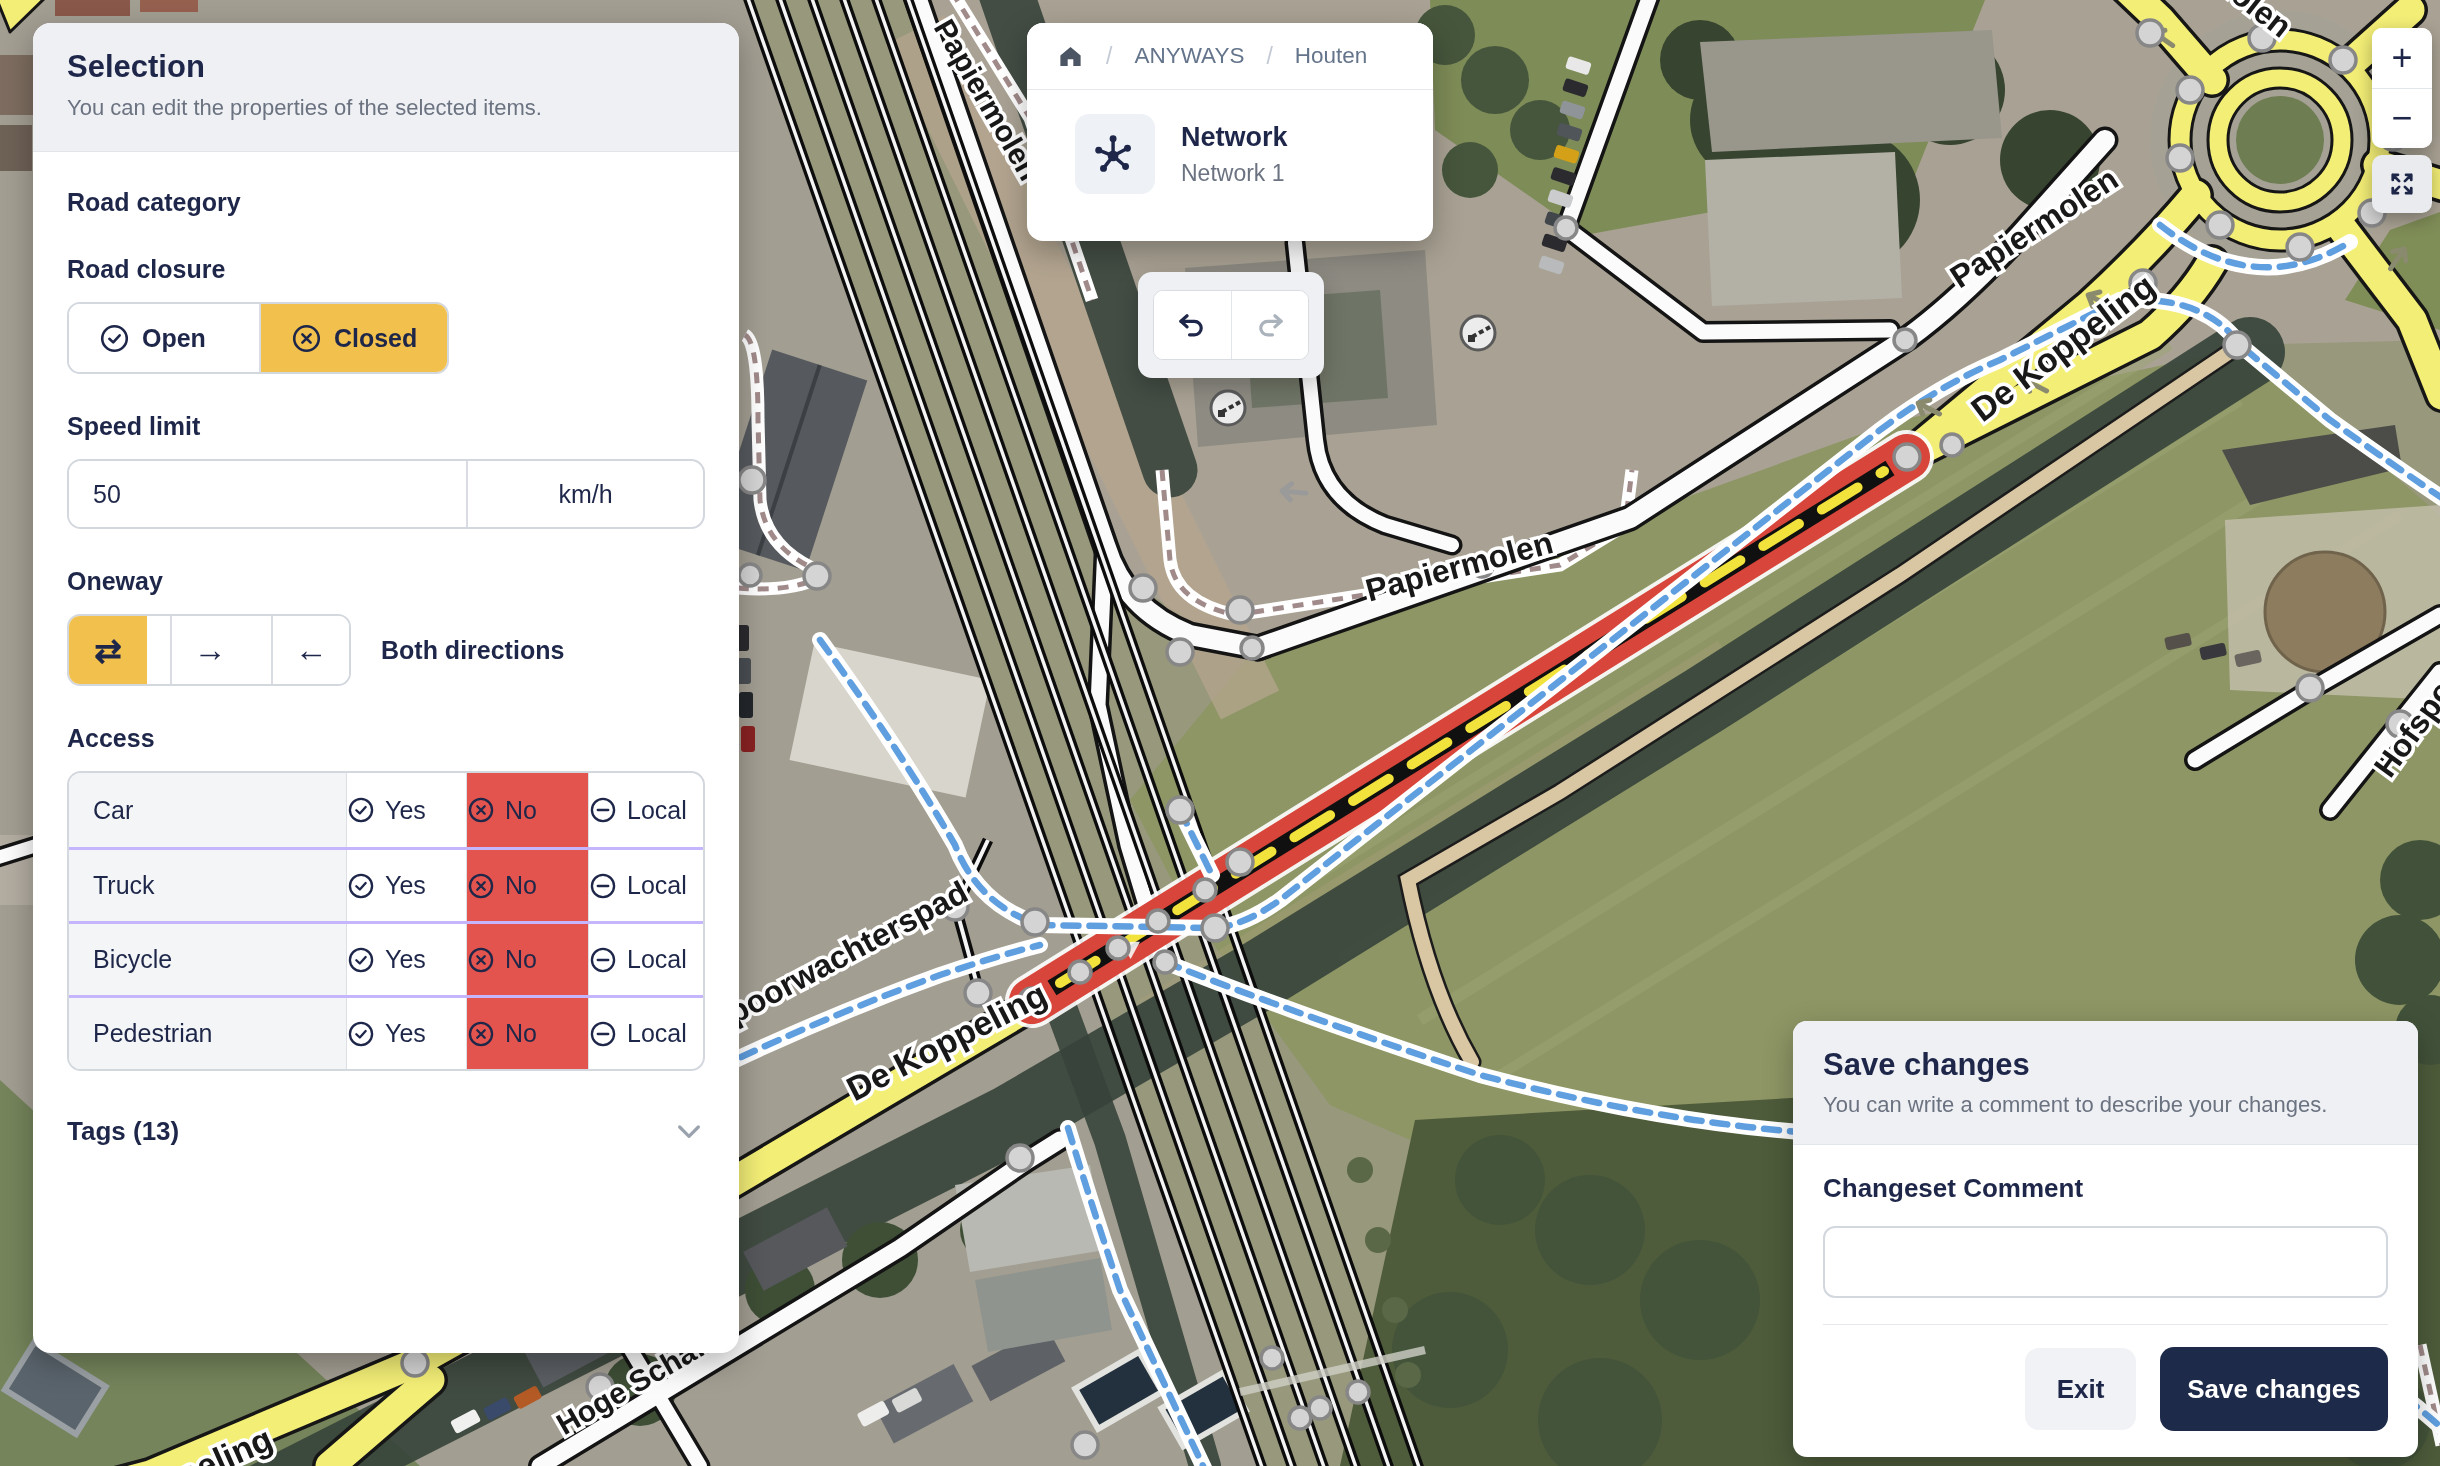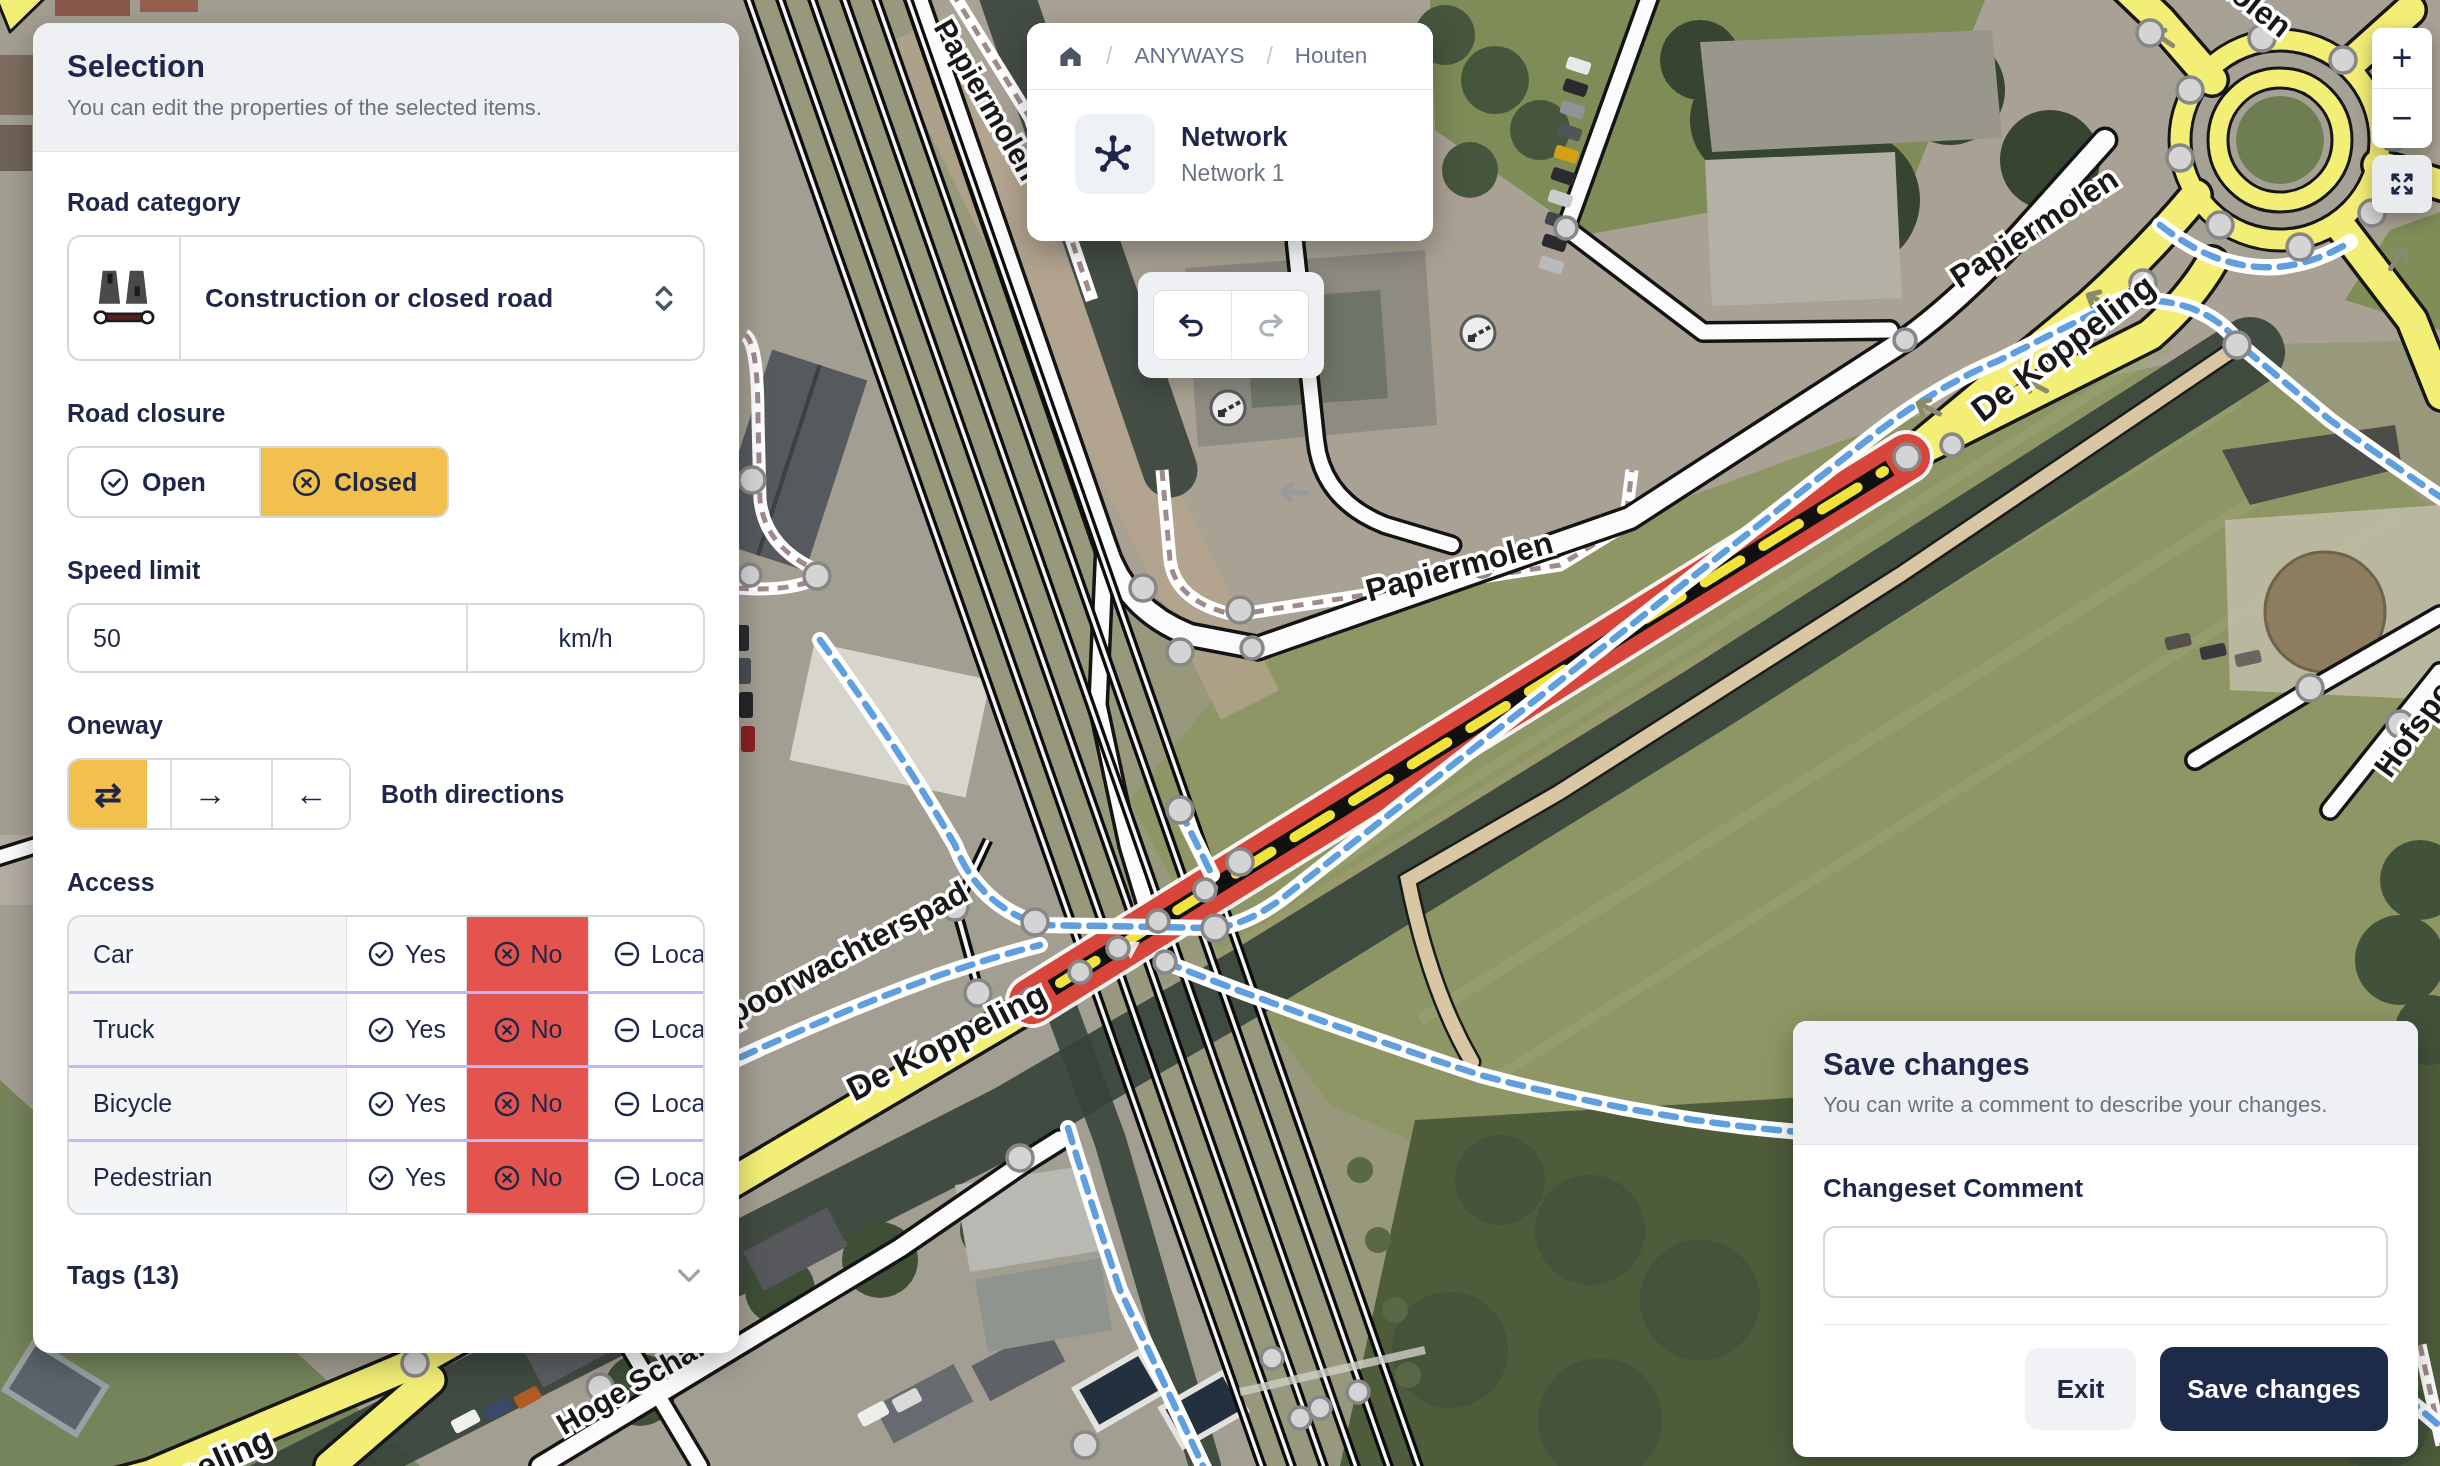--- a/index.html
+++ b/index.html
@@ -32,21 +32,21 @@
   .oneway-row { display:flex; align-items:center; gap:30px; }
   .oneway-caption { font-size:25px; font-weight:bold; color:#1e2749; margin-top:18px; }
 
   .speed-box { margin-top:18px; height:70px; border:2px solid #d3d7de; border-radius:14px; display:flex; overflow:hidden; }
   .speed-box input { flex:1; border:none; outline:none; font-size:25px; color:#1e2749; padding:0 24px; font-family:inherit; min-width:0; }
   .speed-unit { width:237px; border-left:2px solid #d9dce2; display:flex; align-items:center; justify-content:center; font-size:25px; color:#1e2749; }
 
   .access-table { margin-top:18px; border:2px solid #d3d7de; border-radius:14px; overflow:hidden; }
   .access-row { display:grid; grid-template-columns:277px 120px 122px 147px; height:74px; }
   .access-row + .access-row { border-top:3px solid #c4b5fd; }
-  .a-cell { display:flex; align-items:center; gap:10px; justify-content:center; font-size:25px; color:#1e2749; border-left:1px solid #dcdfe4; cursor:pointer; }
+  .a-cell { display:flex; align-items:center; gap:10px; justify-content:flex-start; font-size:25px; color:#1e2749; border-left:1px solid #dcdfe4; cursor:pointer; }
   .a-name { justify-content:flex-start; padding-left:24px; background:#f4f5f7; border-left:none; font-size:25px; cursor:default; }
   .a-no { background:#e4544e; }
 
   .tags-row { margin-top:44px; display:flex; align-items:center; justify-content:space-between; cursor:pointer; }
   .tags-row .t-label { font-size:26px; font-weight:bold; color:#1e2749; }
 
   
   #crumb-card { left:1027px; top:23px; width:406px; height:218px; border-radius:16px; overflow:hidden; }
   .crumb-row { height:67px; display:flex; align-items:center; padding:0 30px; gap:22px; border-bottom:1px solid #e5e7eb; background:#fff; }
   .crumb-sep { color:#c3cad4; font-size:23px; }
@@ -450,41 +450,20 @@
   </g>
 </svg>
 
 <div id="selection-panel" class="card">
   <div class="panel-header">
     <h1>Selection</h1>
     <p>You can edit the properties of the selected items.</p>
   </div>
   <div class="panel-body">
     <div class="field-label first-label">Road category</div>
-    <div class="select-control">
-      <div class="select-icon-cell">
-        <svg width="66" height="66" viewBox="0 0 34 34">
-          <path d="M6 3 L13 3 L15 20 L4 20 Z" fill="#4a4a4a"></path>
-          <path d="M20 3 L27 3 L29 20 L18 20 Z" fill="#4a4a4a"></path>
-          <rect x="8.5" y="4.5" width="2.6" height="5" fill="#1a1a1a"></rect>
-          <rect x="22.5" y="11" width="2.6" height="5" fill="#1a1a1a"></rect>
-          <line x1="5" y1="27" x2="29" y2="27" stroke="#1d1d1d" stroke-width="5"></line>
-          <line x1="6" y1="27" x2="28" y2="27" stroke="#5a1f1f" stroke-width="2.4"></line>
-          <circle cx="5" cy="27" r="3" fill="#fff" stroke="#1d1d1d" stroke-width="1.4"></circle>
-          <circle cx="29" cy="27" r="3" fill="#fff" stroke="#1d1d1d" stroke-width="1.4"></circle>
-        </svg>
-      </div>
-      <div class="select-text">Construction or closed road</div>
-      <div class="select-carets">
-        <svg width="34" height="34" viewBox="0 0 20 20" fill="none" stroke="#4b5563" stroke-width="2" stroke-linecap="round" stroke-linejoin="round">
-          <path d="M6 8 L10 4 L14 8"></path>
-              <path d="M6 12.5 L10 16.5 L14 12.5"></path>
-        </svg>
-      </div>
-    </div>
 
     <div class="field-label">Road closure</div>
     <div class="seg" id="closure-seg">
       <button>
         <svg width="31" height="31" viewBox="0 0 24 24" fill="none" stroke="#1e2749" stroke-width="2">
               <circle cx="12" cy="12" r="9.5"></circle>
               <path d="M8 12.2 L11 15 L16 9.5" stroke-linecap="round" stroke-linejoin="round"></path>
             </svg>
         <span>Open</span>
       </button>

